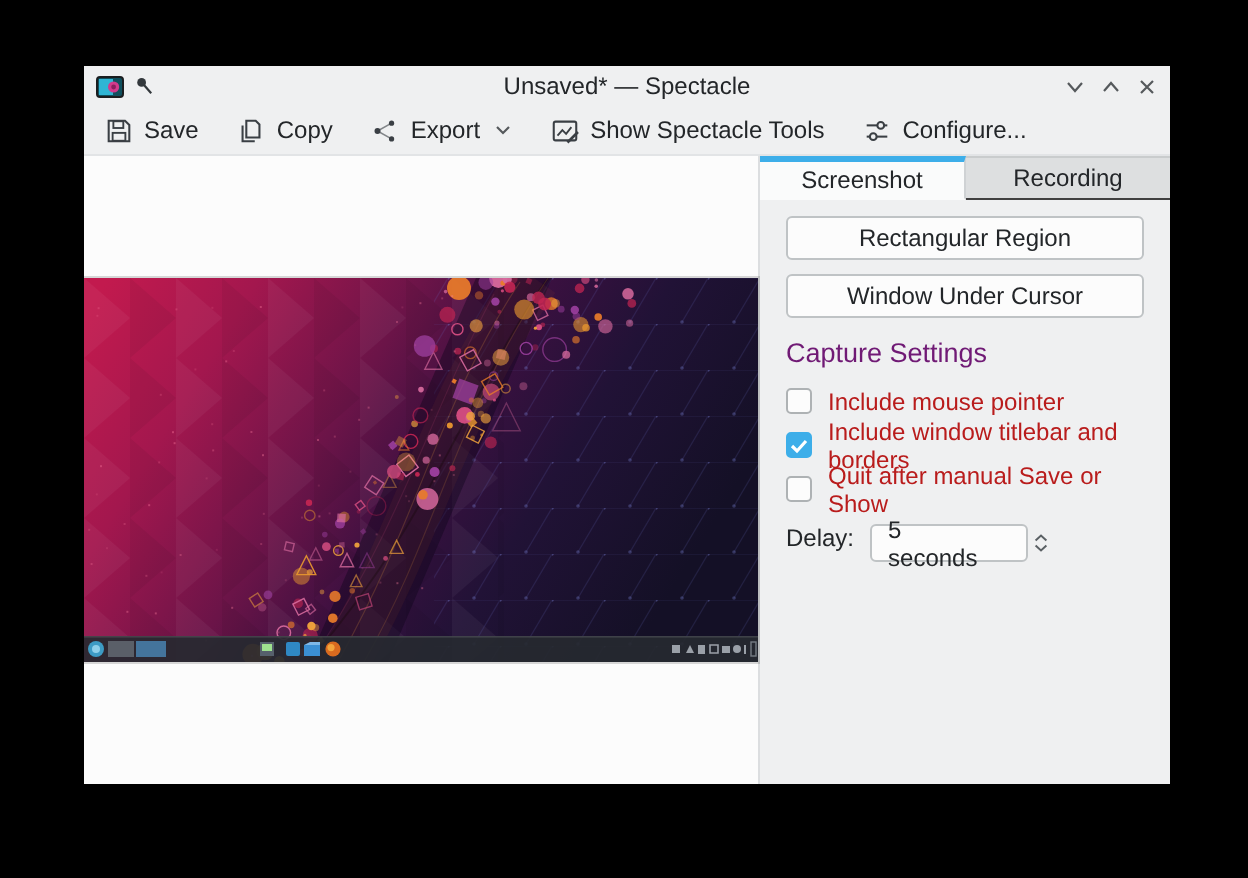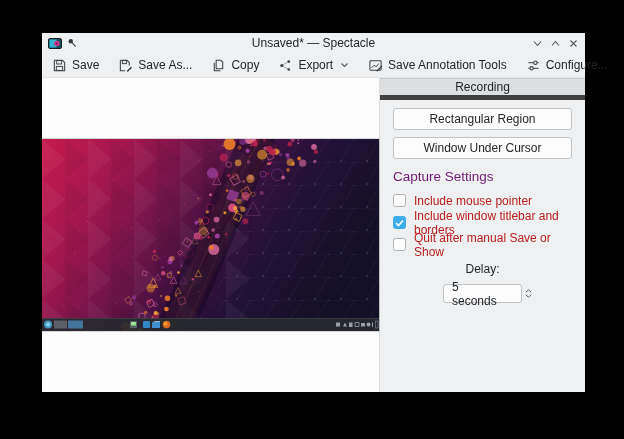--- a/index.html
+++ b/index.html
@@ -25,36 +25,36 @@
   
   .content{flex:1;display:flex;min-height:0;}
   .preview-area{width:337px;flex:0 0 337px;background:#fcfcfc;display:flex;align-items:center;justify-content:center;}
   .preview{position:relative;width:337px;height:192px;outline:1px solid rgba(0,0,0,.15);}
   .preview svg.wall{position:absolute;inset:0;display:block;}
   .ptaskbar{position:absolute;left:0;right:0;bottom:0;height:13px;}
   
   .panel{flex:1;background:#eff0f1;border-left:1px solid #dcdee0;display:flex;flex-direction:column;}
   .tabs{height:22px;flex:0 0 22px;display:flex;}
   .tab{flex:1;display:flex;align-items:center;justify-content:center;font-size:12px;color:#232629;
-    border-bottom:5px solid #404040;background:#e1e2e3;border-top:3px solid transparent;}
+    border-bottom:1px solid #404040;background:#e1e2e3;border-top:3px solid transparent;}
   .tab.active{background:#fafbfb;border-top:3px solid #3daee9;border-bottom:1px solid transparent;
     border-right:1px solid #cfd2d4;}
   .tab.inactive{background:#dddfe0;border-top:1px solid #c9cccd;}
   .panel-body{padding:8px 13px 0 13px;}
   .cap-btn{width:100%;height:22px;margin-bottom:7px;background:#fcfcfc;border:1px solid #bfc3c5;
     border-radius:3px;display:flex;align-items:center;justify-content:center;font-size:12px;color:#232629;}
   .settings-heading{margin-top:10px;font-size:13.5px;color:#701a75;}
   .opts{margin-top:9px;}
   .opt-row{display:flex;align-items:center;gap:8px;height:15px;margin-bottom:7px;font-size:12px;color:#b91c1c;}
   .cb{width:13px;height:13px;border:1px solid #aeb2b4;border-radius:2.5px;background:#fcfcfc;flex:0 0 13px;
     display:flex;align-items:center;justify-content:center;}
   .cb.checked{background:#3daee9;border-color:#3daee9;}
   .cb svg{width:9px;height:8px;display:none;}
   .cb.checked svg{display:block;}
-  .delay-row{display:flex;align-items:center;gap:8px;margin-top:10px;font-size:12px;color:#232629;flex-direction:column;}
+  .delay-row{display:flex;align-items:flex-start;gap:8px;margin-top:10px;font-size:12px;color:#232629;}
   .spinbox{width:79px;height:19px;background:#fcfcfc;border:1px solid #bfc3c5;border-radius:3px;
     display:flex;align-items:center;padding:0 4px 0 8px;font-size:12px;color:#232629;gap:28px;}
   .spin-arrows{margin-left:auto;display:flex;flex-direction:column;gap:1px;align-items:center;}
   .spin-arrows svg{width:7px;height:4px;display:block;}
 </style>
 </head>
 <body>
 
 <div class="stage">
   <div class="window">
@@ -88,29 +88,20 @@
       <div class="tool">
         <svg class="ticon" viewBox="0 0 16 16">
           <path d="M2.5 2.5 h8.7 l2.3 2.3 v8.7 h-11 z" fill="none" stroke="#3a3f44" stroke-width="1.1"></path>
           <rect x="5" y="2.8" width="5.3" height="3.6" fill="none" stroke="#3a3f44" stroke-width="1"></rect>
           <rect x="4.6" y="9" width="6.8" height="4.2" fill="none" stroke="#3a3f44" stroke-width="1"></rect>
         </svg>
         <span>Save</span>
       </div>
       <div class="tool">
         <svg class="ticon" viewBox="0 0 16 16">
-          <path d="M2.5 2.5 h7.2 l2.3 2.3 v3.2" fill="none" stroke="#3a3f44" stroke-width="1.1"></path>
-          <path d="M2.5 2.5 v11 h5" fill="none" stroke="#3a3f44" stroke-width="1.1"></path>
-          <rect x="4.6" y="2.8" width="4.4" height="3.2" fill="none" stroke="#3a3f44" stroke-width="1"></rect>
-          <path d="M9.2 13.8 L13.8 9.2 L15 10.4 L10.4 15 Z" fill="#3a3f44"></path>
-        </svg>
-        <span>Save As...</span>
-      </div>
-      <div class="tool">
-        <svg class="ticon" viewBox="0 0 16 16">
           <path d="M5.5 2.5 h5 l2 2 v7 h-7 z" fill="none" stroke="#3a3f44" stroke-width="1.1"></path>
           <path d="M3.5 5 v8.5 h6.5" fill="none" stroke="#3a3f44" stroke-width="1.1"></path>
         </svg>
         <span>Copy</span>
       </div>
       <div class="tool">
         <svg class="ticon" viewBox="0 0 16 16">
           <path d="M4 8 L11.5 3.8 M4 8 L11.5 12.2" stroke="#3a3f44" stroke-width="0.8" opacity="0.6"></path>
           <circle cx="4" cy="8" r="1.6" fill="#3a3f44"></circle>
           <circle cx="11.5" cy="3.8" r="1.4" fill="#3a3f44"></circle>
@@ -120,21 +111,21 @@
         <svg class="dd" viewBox="0 0 9 6">
           <polyline points="1.5,1.5 4.5,4.5 7.5,1.5" fill="none" stroke="#55595c" stroke-width="1.1"></polyline>
         </svg>
       </div>
       <div class="tool">
         <svg class="ticon" viewBox="0 0 16 16">
           <rect x="2" y="3" width="12" height="10" rx="1" fill="none" stroke="#3a3f44" stroke-width="1.1"></rect>
           <path d="M4 10.5 l2.6-3 2 2 2.8-3.6" fill="none" stroke="#3a3f44" stroke-width="1"></path>
           <path d="M8.8 13.6 L14.4 8 L15.4 9 L9.8 14.6 Z" fill="#3a3f44"></path>
         </svg>
-        <span>Save Annotation Tools</span>
+        <span>Show Spectacle Tools</span>
       </div>
       <div class="tool">
         <svg class="ticon" viewBox="0 0 16 16">
           <path d="M2.5 5 h11" stroke="#3a3f44" stroke-width="1.1"></path>
           <circle cx="10" cy="5" r="1.8" fill="#eff0f1" stroke="#3a3f44" stroke-width="1.1"></circle>
           <path d="M2.5 11 h11" stroke="#3a3f44" stroke-width="1.1"></path>
           <circle cx="6" cy="11" r="1.8" fill="#eff0f1" stroke="#3a3f44" stroke-width="1.1"></circle>
         </svg>
         <span>Configure...</span>
       </div>
@@ -424,20 +415,23 @@
             <rect x="333.5" y="3" width="2.5" height="7" fill="none" stroke="#767c84" stroke-width="0.7"></rect>
             <g fill="#b9bec5">
               <rect x="300" y="3" width="0" height="0"></rect>
             </g>
           </svg>
         </div>
       </div>
 
       <div class="panel">
         <div class="tabs">
+          <div class="tab active">
+            <span>Screenshot</span>
+          </div>
           <div class="tab inactive">
             <span>Recording</span>
           </div>
         </div>
         <div class="panel-body">
           <div class="cap-btn">
             <span>Rectangular Region</span>
           </div>
           <div class="cap-btn">
             <span>Window Under Cursor</span>

